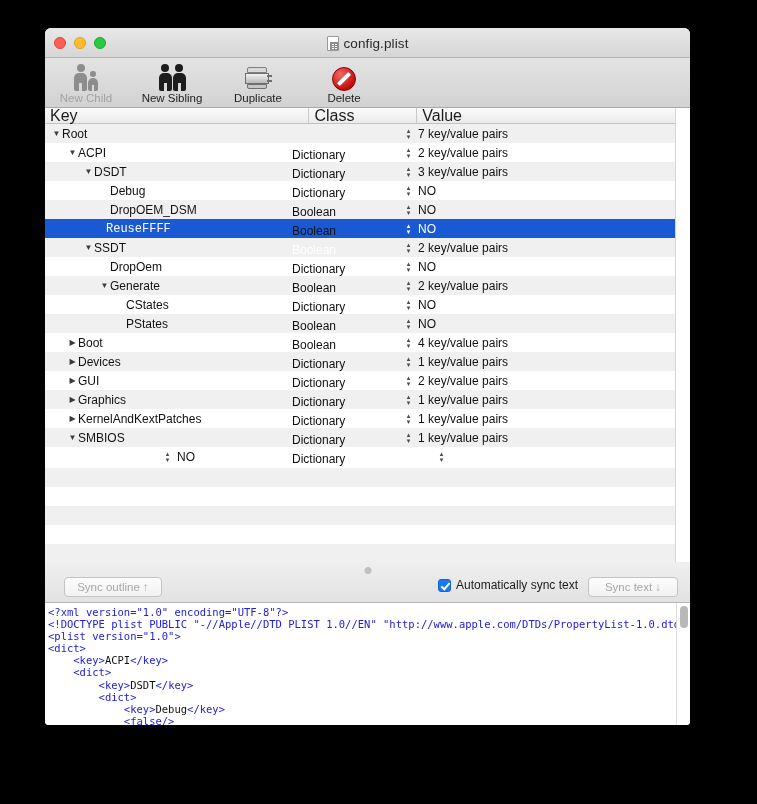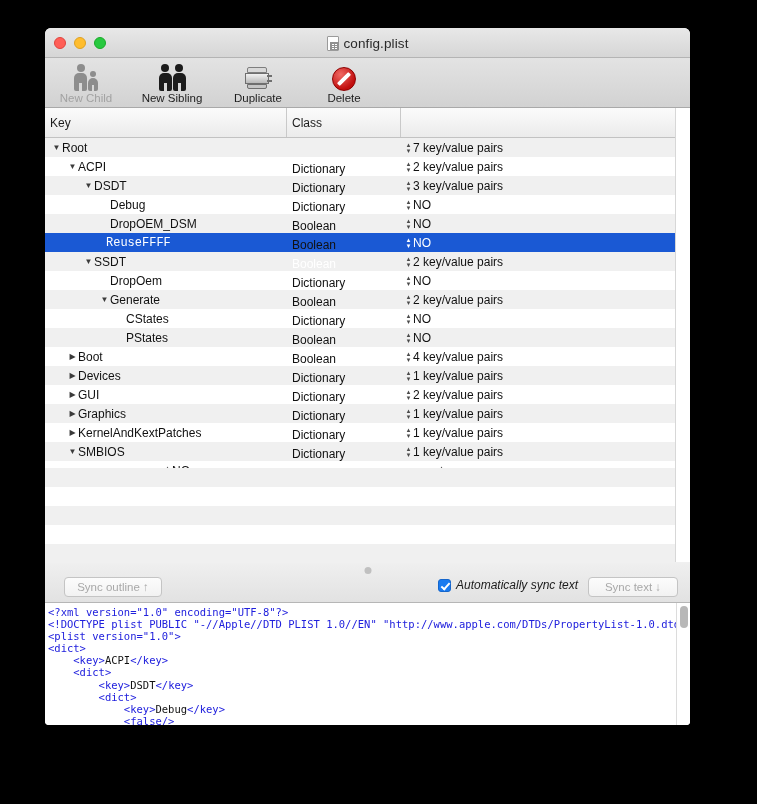--- a/index.html
+++ b/index.html
@@ -129,44 +129,44 @@
   }
 
   
   .outline-area {
     position: relative;
     height: 455px;
     background: #ffffff;
     border-bottom: 1px solid #b9b9b9;
   }
   .col-head {
-    display: flex; height: 30px;
+    display: flex; height: 16px;
     background: linear-gradient(to bottom, #fbfbfb, #ebebeb);
     border-bottom: 1px solid #c2c2c2;
-    font-size: 12px; color: #1c1c1c;
+    font-size: 16px; color: #1c1c1c;
   }
   .col-head .ch { display: flex; align-items: center; padding-left: 5px; }
   .col-head .ch + .ch { border-left: 1px solid #c9c9c9; }
   .ch-key   { width: 241px; }
-  .ch-class { width: 114px; }
+  .ch-class { width: 114px; margin-left: 36px; }
   .ch-value { width: 275px; }
   .ch-pad   { width: 15px; border-left: 1px solid #c9c9c9; }
 
   .rows { position: relative; }
   .row {
     display: flex; height: 19px; align-items: center;
     font-size: 12px; color: #111111;
   }
   .row.odd  { background: #ffffff; }
   .row.even { background: #f0f0f0; }
   .row.selected { background: #1a59d4; color: #ffffff; }
 
   .c-key   { width: 241px; display: flex; align-items: center; overflow: hidden; }
   .c-class { width: 114px; padding-left: 5px; border-left: 1px solid transparent; margin-top: 43px; }
-  .c-value { width: 275px; display: flex; align-items: center; padding-left: 4px; }
+  .c-value { width: 275px; display: flex; align-items: center; gap: 5px; padding-left: 4px; }
   .c-pad   { width: 15px; display: flex; align-items: center; justify-content: center; }
 
   .tri {
     width: 11px; flex: none; display: flex; align-items: center;
     justify-content: center; font-size: 8px; line-height: 1; color: #3b3b3b;
   }
   .row.selected .tri { color: #ffffff; }
   .tri.none { visibility: hidden; }
 
   .keytext { white-space: nowrap; }
@@ -216,21 +216,21 @@
   .chk {
     width: 13px; height: 13px; border-radius: 3px;
     background: #1a7bf0; border: 1px solid #1566cc;
     position: relative; flex: none;
   }
   .chk::after {
     content: ""; position: absolute; left: 4px; top: 1px;
     width: 3px; height: 7px; border: solid #ffffff;
     border-width: 0 2px 2px 0; transform: rotate(42deg);
   }
-  .chk-label { font-size: 12px; color: #1b1b1b; white-space: nowrap; font-style: italic; }
+  .chk-label { font-size: 12px; color: #1b1b1b; white-space: nowrap; }
 
   
   .xmlpane {
     position: relative; height: 122px; background: #ffffff;
     overflow: hidden; padding: 3px 0 0 3px;
   }
   .xline {
     font-family: "DejaVu Sans Mono", monospace;
     font-size: 10.5px; line-height: 12.1px;
     color: #2020dd; white-space: pre;
@@ -315,20 +315,21 @@
       </div>
       <div class="tlabel">Delete</div>
     </div>
 
   </div>
 
   <div class="outline-area">
     <div class="col-head">
       <div class="ch ch-key">Key</div>
       <div class="ch ch-class">Class</div>
+      <div class="ch ch-value">Value</div>
       <div class="ch-pad"></div>
     </div>
     <div class="rows" id="tree-rows">
         <div class="row even">
           <div class="c-key" style="padding-left: 6px;">
             <span class="tri">▼</span>
             <span class="keytext">Root</span>
           </div>
           <div class="c-class">Dictionary</div>
           <div class="c-value">

